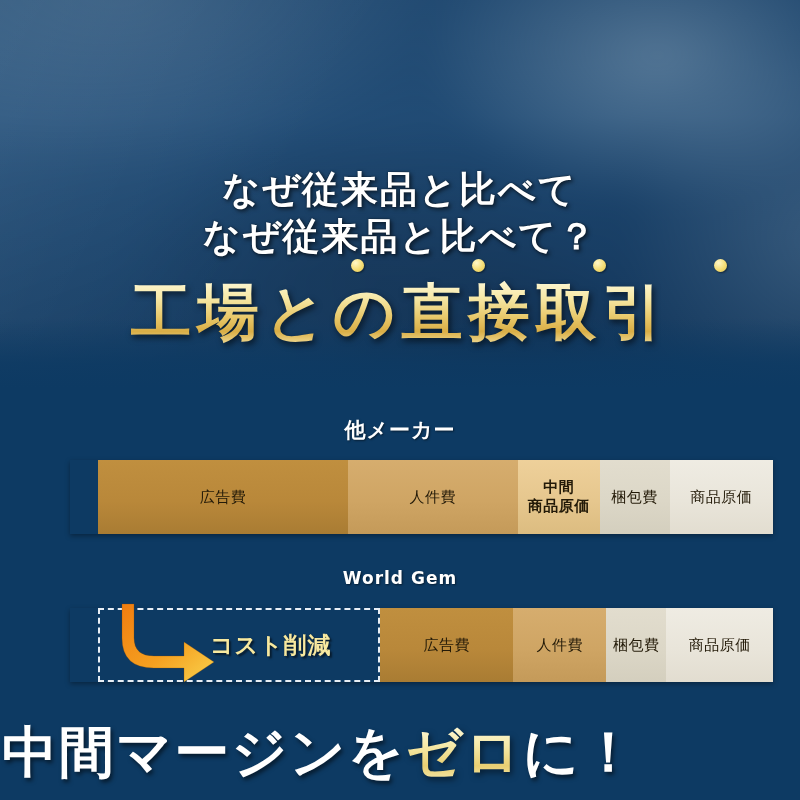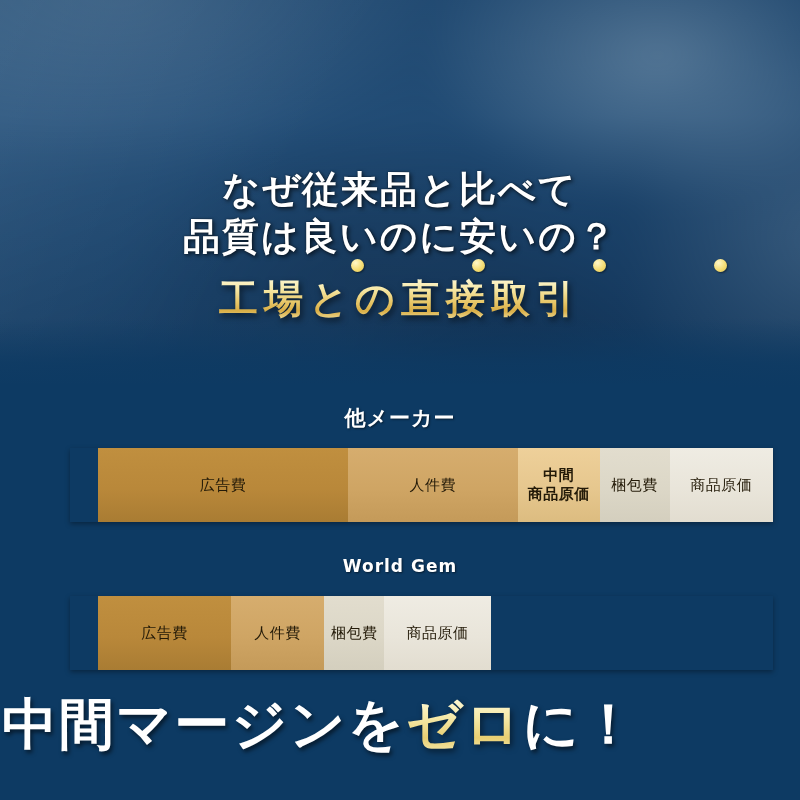--- a/index.html
+++ b/index.html
@@ -88,21 +88,21 @@
   .subtitle-line { display: block; }
 
   .gold-line-wrap {
     position: absolute;
     left: 0; top: 272px; width: 800px;
     height: 80px;
   }
   .gold-line {
     font-family: "DejaVu Serif", "Liberation Serif", serif;
     font-weight: bold;
-    font-size: 39px;
+    font-size: 61px;
     letter-spacing: 6px;
     white-space: nowrap;
     background: linear-gradient(180deg, #fffbe0 0%, #f7e9a8 30%, #e8c86a 58%, #d9ae46 78%, #f3e3a4 100%);
     -webkit-background-clip: text;
     background-clip: text;
     color: transparent;
     -webkit-text-fill-color: transparent;
     filter: drop-shadow(2px 3px 3px rgba(0,0,0,0.6));
   }
   .emphasis-dots {
@@ -117,21 +117,21 @@
     border-radius: 50%;
     background: radial-gradient(circle at 35% 30%, #fff7c8 0%, #f5dd74 55%, #e3c44e 100%);
     margin: 0 54px;
     box-shadow: 1px 1px 2px rgba(0,0,0,0.45);
   }
   .dots-offset { position: relative; left: 139px; }
 
   
   .chart-area {
     position: absolute;
-    left: 0; top: 384px; width: 720px; height: 320px;
+    left: 0; top: 396px; width: 720px; height: 320px;
     background: #0d3a63;
   }
   .bar-label {
     width: 800px;
     text-align: center;
     font-family: "DejaVu Sans", "Liberation Sans", sans-serif;
     font-weight: bold;
     font-size: 21px;
     letter-spacing: 1px;
     color: #ffffff;
@@ -187,21 +187,21 @@
     white-space: nowrap;
   }
   .arrow-svg {
     position: absolute;
     left: 18px; top: -14px;
   }
 
   
   .footer-line {
     position: absolute;
-    left: 0; top: 688px; width: 640px;
+    left: 0; top: 716px; width: 640px;
     text-align: center;
     font-family: "DejaVu Serif", "Liberation Serif", serif;
     font-weight: bold;
     font-size: 55px;
     letter-spacing: 2px;
     white-space: nowrap;
   }
   .fw { color: #ffffff; text-shadow: 2px 3px 4px rgba(0,0,0,0.55); }
   .fg {
     background: linear-gradient(180deg, #fffce6 0%, #f6eaaa 40%, #e9cf72 72%, #f6ecb6 100%);
@@ -220,21 +220,21 @@
   <div class="hero">
     <div class="hero-photo"></div>
     <div class="hero-sheen"></div>
     <div class="hero-fade"></div>
   </div>
 
   <div class="hero-content">
 
     <div class="subtitle">
       <span class="subtitle-line">なぜ従来品と比べて</span>
-      <span class="subtitle-line">品質は良いのに安いの？</span>
+      <span class="subtitle-line">なぜ従来品と比べて？</span>
     </div>
 
     <div class="emphasis-dots">
       <span class="dots-offset">
         <span class="dot"></span><span class="dot"></span><span class="dot"></span><span class="dot"></span>
       </span>
     </div>
 
     <div class="gold-line-wrap">
       <span class="gold-line">工場との直接取引</span>
@@ -262,20 +262,33 @@
         <span>梱包費</span>
       </div>
       <div class="seg" style="width:15.3%; background:linear-gradient(180deg,#efece3 0%,#e9e5da 55%,#e2ddd0 100%);">
         <span>商品原価</span>
       </div>
     </div>
 
     <div class="bar-label label-brand">World Gem</div>
 
     <div class="bar bar-brand">
+      <div class="cost-box" style="width:41.8%;">
+        <svg class="arrow-svg" width="110" height="90" viewBox="0 0 110 90">
+          <defs>
+            <linearGradient id="agrad" x1="0" y1="0" x2="1" y2="1">
+              <stop offset="0%" stop-color="#f07d10"></stop>
+              <stop offset="55%" stop-color="#f5a020"></stop>
+              <stop offset="100%" stop-color="#f9d34e"></stop>
+            </linearGradient>
+          </defs>
+          <path d="M16,8 L16,42 Q16,60 36,60 L66,60 L66,46 L96,66 L66,86 L66,72 L36,72 Q4,72 4,42 L4,8 Z" fill="url(#agrad)" stroke="rgba(140,70,0,0.25)" stroke-width="1"></path>
+        </svg>
+        <span class="cost-text">コスト削減</span>
+      </div>
       <div class="seg" style="width:19.7%; background:linear-gradient(180deg,#c08f3f 0%,#b9883a 55%,#a97c33 100%);">
         <span>広告費</span>
       </div>
       <div class="seg" style="width:13.8%; background:linear-gradient(180deg,#d6ad6e 0%,#cfa564 55%,#c49a59 100%);">
         <span>人件費</span>
       </div>
       <div class="seg" style="width:8.9%; background:linear-gradient(180deg,#e2ddce 0%,#dcd7c7 55%,#d4cfbe 100%);">
         <span>梱包費</span>
       </div>
       <div class="seg" style="width:15.8%; background:linear-gradient(180deg,#efece3 0%,#e9e5da 55%,#e2ddd0 100%);">

